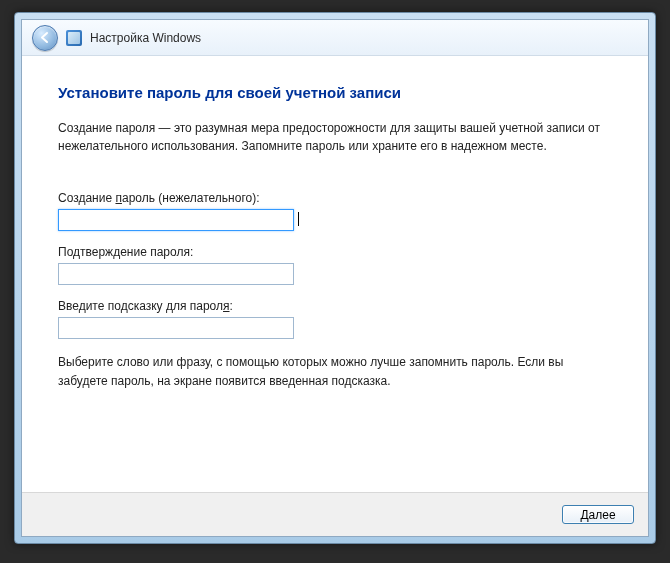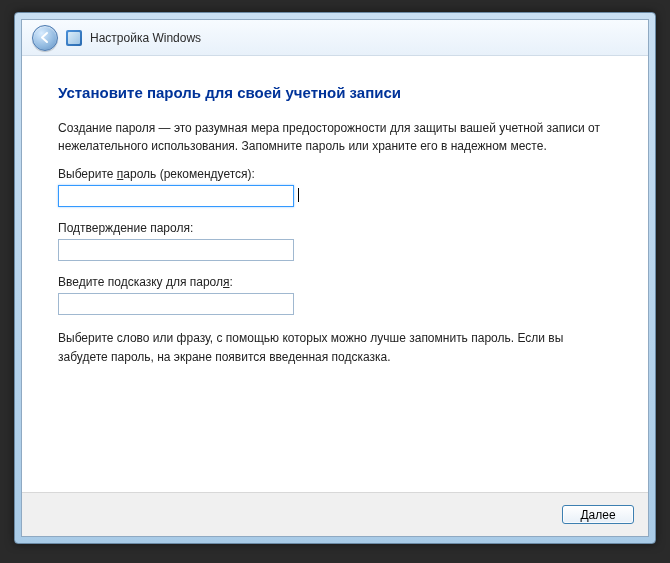--- a/index.html
+++ b/index.html
@@ -79,21 +79,21 @@
     font-size: 12px;
     color: #1a1a1a;
   }
   .heading {
     color: #003399;
     font-size: 15px;
     font-weight: 700;
     margin-bottom: 18px;
   }
   .intro {
-    margin-bottom: 12px;
+    margin-bottom: 36px;
     line-height: 1.5;
     color: #222;
   }
   .field-group {
     margin-bottom: 14px;
   }
   .field-label {
     display: block;
     margin-bottom: 4px;
     color: #222;
@@ -170,21 +170,21 @@
         <div class="app-icon"></div>
         <span class="header-title">Настройка Windows</span>
       </div>
 
       <div class="content">
         <h1 class="heading">Установите пароль для своей учетной записи</h1>
         <p class="intro">Создание пароля — это разумная мера предосторожности для защиты вашей учетной записи от нежелательного использования. Запомните пароль или храните его в надежном месте.</p>
 
         <div class="field-group">
           <label class="field-label">
-            <span>Выберите </span><span class="underline-letter">п</span><span>ароль (рекомендуется):</span>
+            <span>Создание </span><span class="underline-letter">п</span><span>ароль (нежелательного):</span>
           </label>
           <div class="input-wrap">
             <input type="password" class="text-input focused" value="" style="">
             <span class="caret"></span>
           </div>
         </div>
 
         <div class="field-group">
           <label class="field-label">Подтверждение пароля:</label>
           <input type="password" class="text-input" value="" style="">

